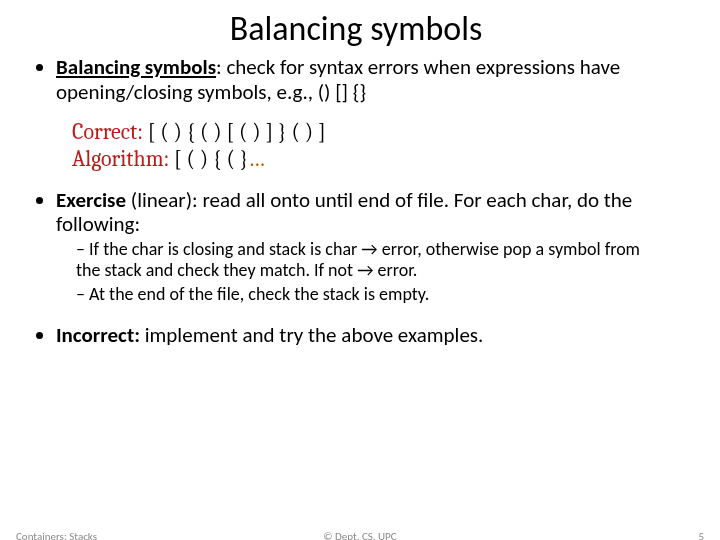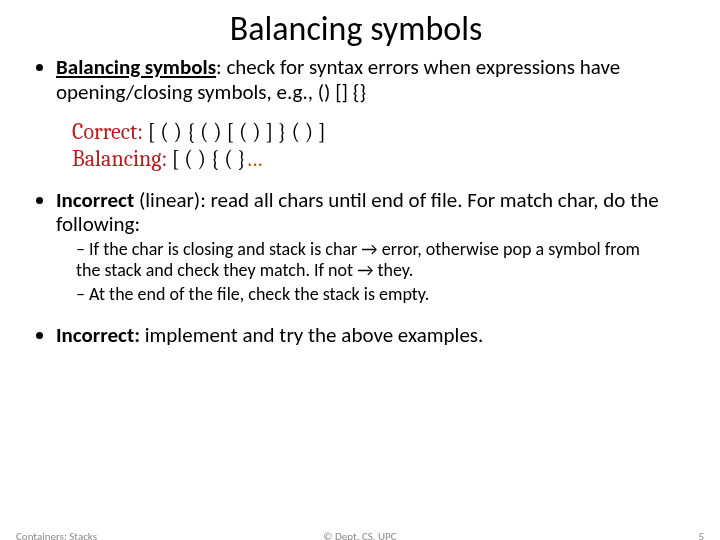--- a/index.html
+++ b/index.html
@@ -86,30 +86,30 @@
         <span class="bold uline">Balancing symbols</span><span>: check for syntax errors when expressions have opening/closing symbols, e.g., () [] {}</span>
       </li>
 
     </ul>
 
     <div class="example-box">
       <div>
         <span class="blue">Correct: </span><span>[ ( ) { ( ) [ ( ) ] } ( ) ]</span>
       </div>
       <div>
-        <span class="blue">Balancing:  </span><span>[ ( ) { ( }</span><span class="orange">…</span>
+        <span class="blue">Algorithm:  </span><span>[ ( ) { ( }</span><span class="orange">…</span>
       </div>
     </div>
 
     <ul class="top">
 
       <li>
-        <span class="bold">Incorrect</span><span> (linear): read all chars until end of file. For match char, do the following:</span>
+        <span class="bold">Exercise</span><span> (linear): read all onto until end of file. For each char, do the following:</span>
         <ul class="sub">
-          <li><span>If the char is closing and stack is char </span><span class="arrow">→</span><span> error, otherwise pop a symbol from the stack and check they match. If not </span><span class="arrow">→</span><span> they.</span></li>
+          <li><span>If the char is closing and stack is char </span><span class="arrow">→</span><span> error, otherwise pop a symbol from the stack and check they match. If not </span><span class="arrow">→</span><span> error.</span></li>
           <li><span>At the end of the file, check the stack is empty.</span></li>
         </ul>
       </li>
 
       <li style="margin-top:18px;">
         <span class="bold">Incorrect:</span><span> implement and try the above examples.</span>
       </li>
 
     </ul>
   </div>

